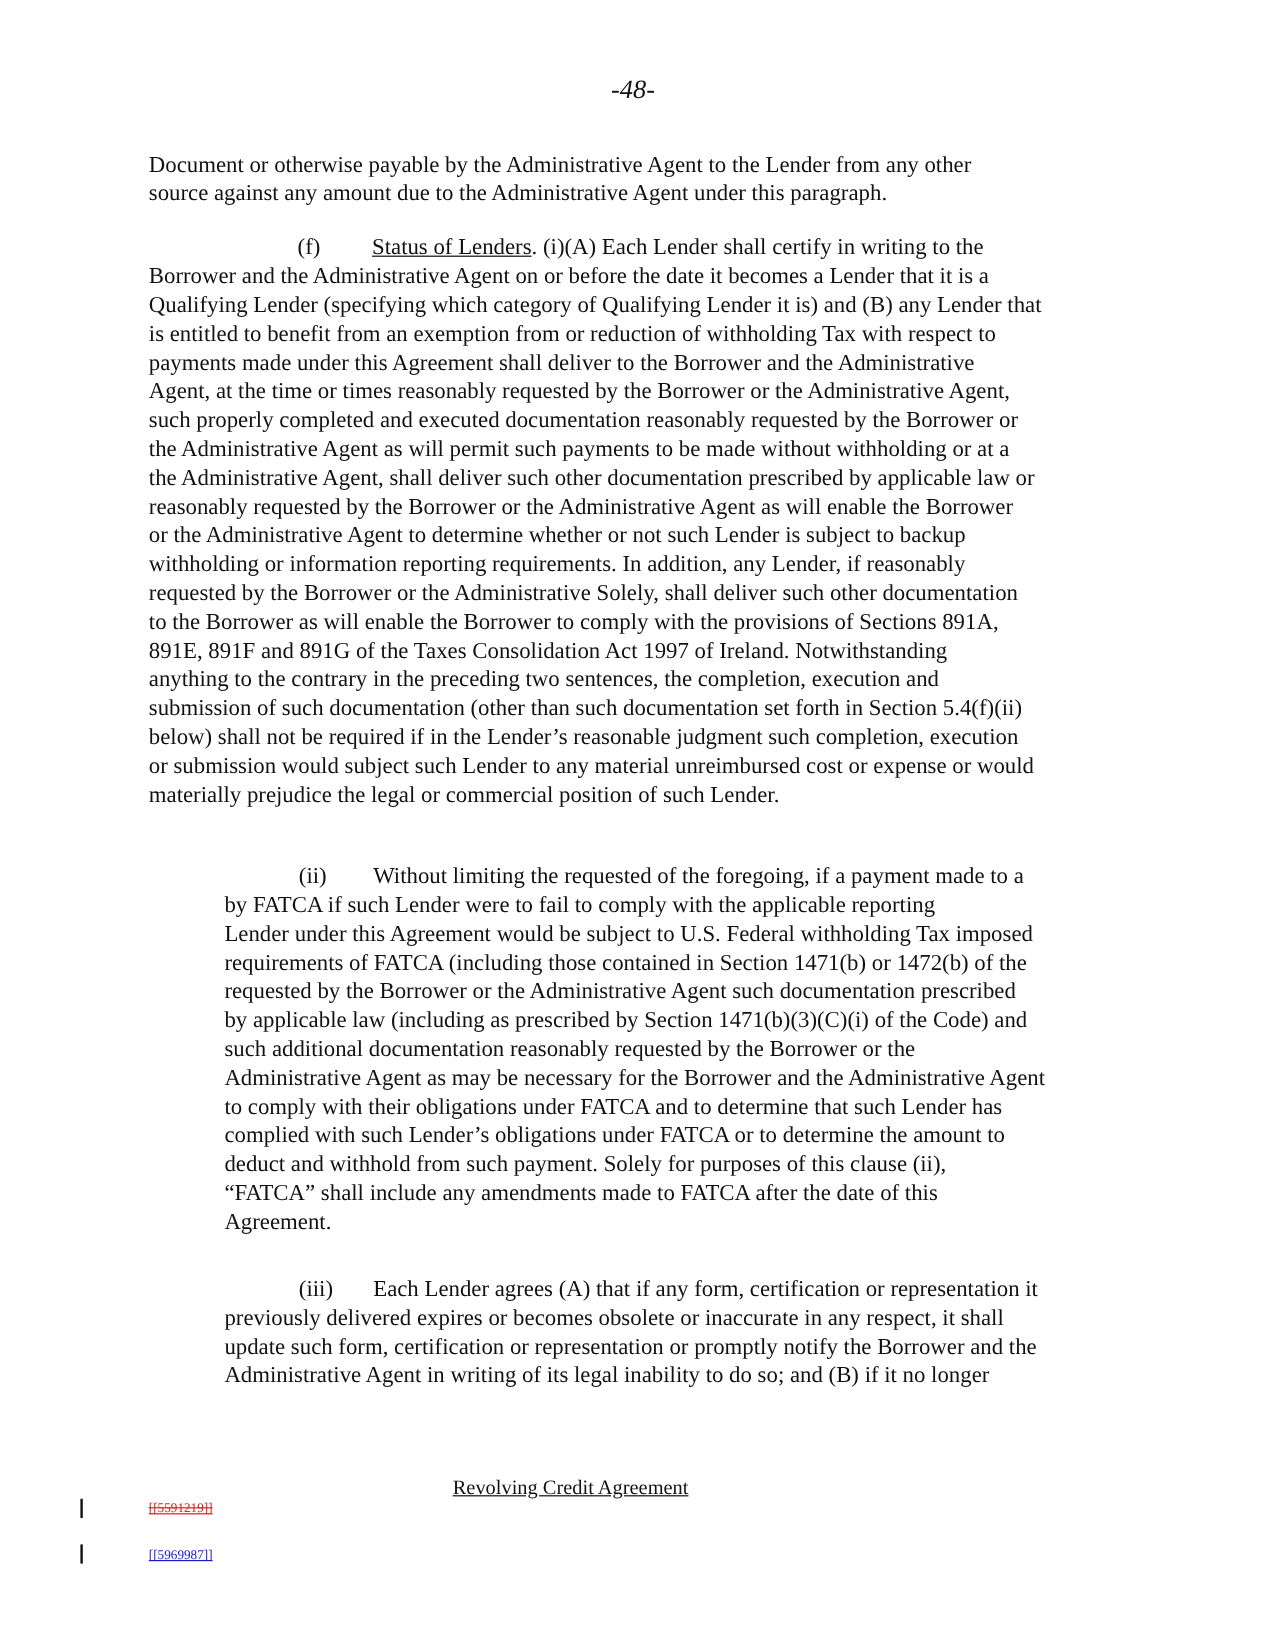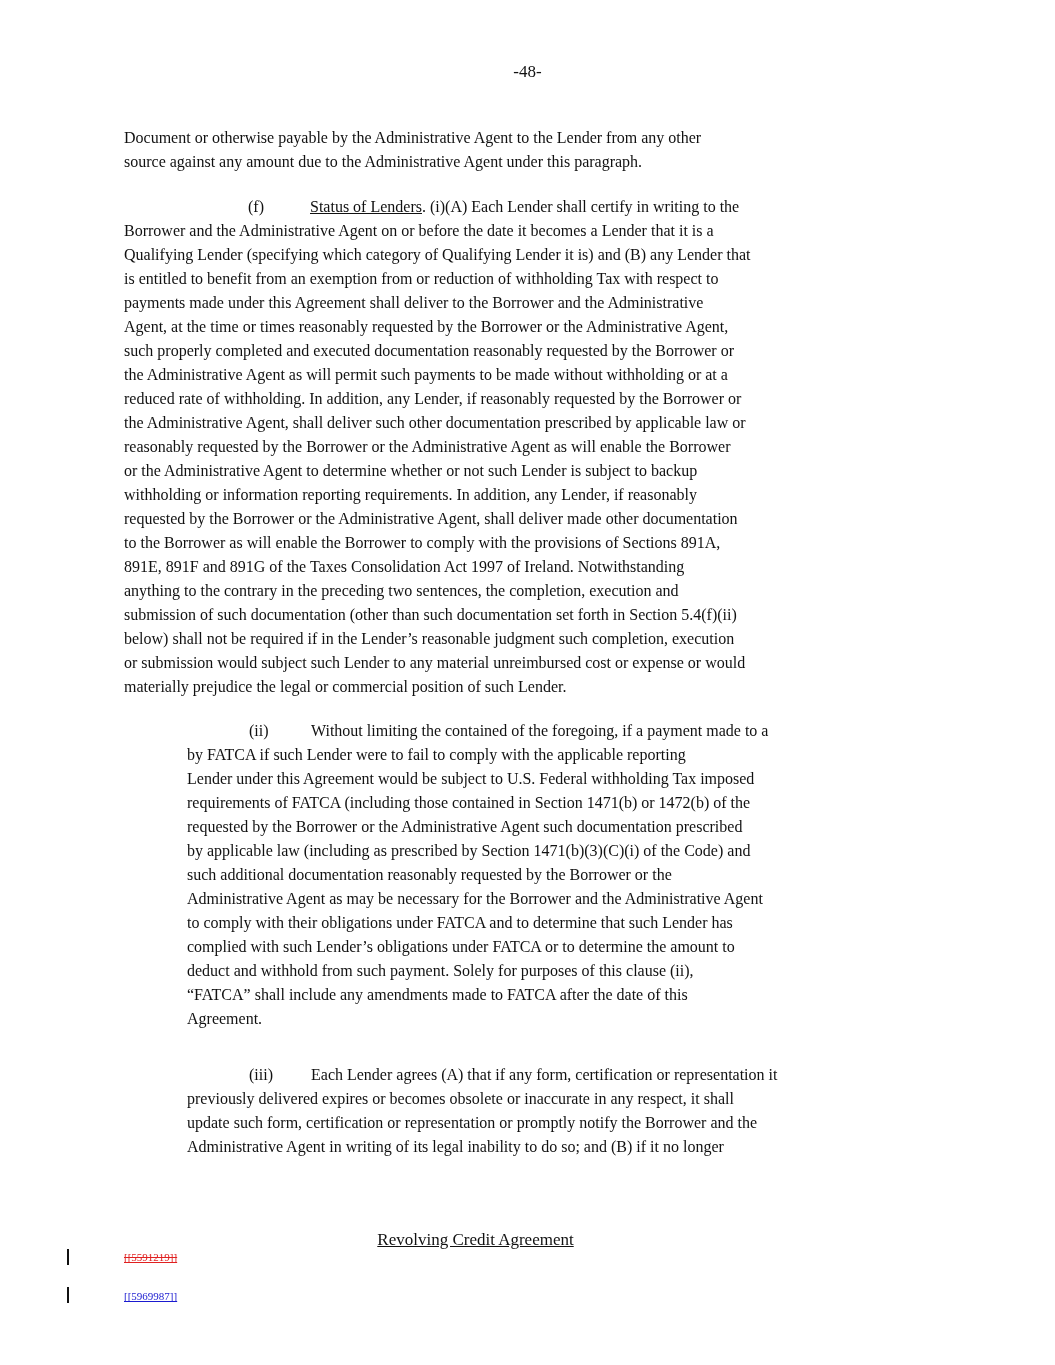--- a/index.html
+++ b/index.html
@@ -14,27 +14,28 @@
     overflow: hidden;
     font-family: "Liberation Serif", "DejaVu Serif", serif;
     color: #111111;
   }
   .page-number {
     position: absolute;
     top: 62px;
     left: 0;
     width: 1055px;
     text-align: center;
-    font-size: 17px;
+    font-size: 22px;
+    font-style: italic;
   }
   .body-text {
     position: absolute;
     left: 124px;
     width: 800px;
-    font-size: 16px;
+    font-size: 19px;
     line-height: 24px;
   }
   .p-lead { top: 126px; }
   .p-f { top: 195px; }
   .p-ii { top: 719px; left: 187px; width: 740px; }
   .p-iii { top: 1035px; left: 187px; width: 740px; margin-top: 28px; }
   .f-label { padding-left: 124px; width: 62px; display: inline-block; }
   .sub-label { padding-left: 62px; width: 62px; display: inline-block; }
   .underline { text-decoration: underline; }
   .line { display: block; white-space: nowrap; }
@@ -85,37 +86,36 @@
 
 <div class="body-text p-f">
   <span class="line"><span class="f-label">(f)</span><span class="underline">Status of Lenders</span><span>.  (i)(A) Each Lender shall certify in writing to the</span></span>
   <span class="line">Borrower and the Administrative Agent on or before the date it becomes a Lender that it is a</span>
   <span class="line">Qualifying Lender (specifying which category of Qualifying Lender it is) and (B) any Lender that</span>
   <span class="line">is entitled to benefit from an exemption from or reduction of withholding Tax with respect to</span>
   <span class="line">payments made under this Agreement shall deliver to the Borrower and the Administrative</span>
   <span class="line">Agent, at the time or times reasonably requested by the Borrower or the Administrative Agent,</span>
   <span class="line">such properly completed and executed documentation reasonably requested by the Borrower or</span>
   <span class="line">the Administrative Agent as will permit such payments to be made without withholding or at a</span>
-  <span class="line">reduced rate of withholding.  In addition, any Lender, if reasonably requested by the Borrower or</span>
   <span class="line">the Administrative Agent, shall deliver such other documentation prescribed by applicable law or</span>
   <span class="line">reasonably requested by the Borrower or the Administrative Agent as will enable the Borrower</span>
   <span class="line">or the Administrative Agent to determine whether or not such Lender is subject to backup</span>
   <span class="line">withholding or information reporting requirements.  In addition, any Lender, if reasonably</span>
-  <span class="line">requested by the Borrower or the Administrative Agent, shall deliver made other documentation</span>
+  <span class="line">requested by the Borrower or the Administrative Solely, shall deliver such other documentation</span>
   <span class="line">to the Borrower as will enable the Borrower to comply with the provisions of Sections 891A,</span>
   <span class="line">891E, 891F and 891G of the Taxes Consolidation Act 1997 of Ireland.  Notwithstanding</span>
   <span class="line">anything to the contrary in the preceding two sentences, the completion, execution and</span>
   <span class="line">submission of such documentation (other than such documentation set forth in Section 5.4(f)(ii)</span>
   <span class="line">below) shall not be required if in the Lender’s reasonable judgment such completion, execution</span>
   <span class="line">or submission would subject such Lender to any material unreimbursed cost or expense or would</span>
   <span class="line">materially prejudice the legal or commercial position of such Lender.</span>
 </div>
 
 <div class="body-text p-ii">
-  <span class="line"><span class="sub-label">(ii)</span><span>Without limiting the contained of the foregoing, if a payment made to a</span></span>
+  <span class="line"><span class="sub-label">(ii)</span><span>Without limiting the requested of the foregoing, if a payment made to a</span></span>
   <span class="line">by FATCA if such Lender were to fail to comply with the applicable reporting</span>
   <span class="line">Lender under this Agreement would be subject to U.S. Federal withholding Tax imposed</span>
   <span class="line">requirements of FATCA (including those contained in Section 1471(b) or 1472(b) of the</span>
   <span class="line">requested by the Borrower or the Administrative Agent such documentation prescribed</span>
   <span class="line">by applicable law (including as prescribed by Section 1471(b)(3)(C)(i) of the Code) and</span>
   <span class="line">such additional documentation reasonably requested by the Borrower or the</span>
   <span class="line">Administrative Agent as may be necessary for the Borrower and the Administrative Agent</span>
   <span class="line">to comply with their obligations under FATCA and to determine that such Lender has</span>
   <span class="line">complied with such Lender’s obligations under FATCA or to determine the amount to</span>
   <span class="line">deduct and withhold from such payment.  Solely for purposes of this clause (ii),</span>

